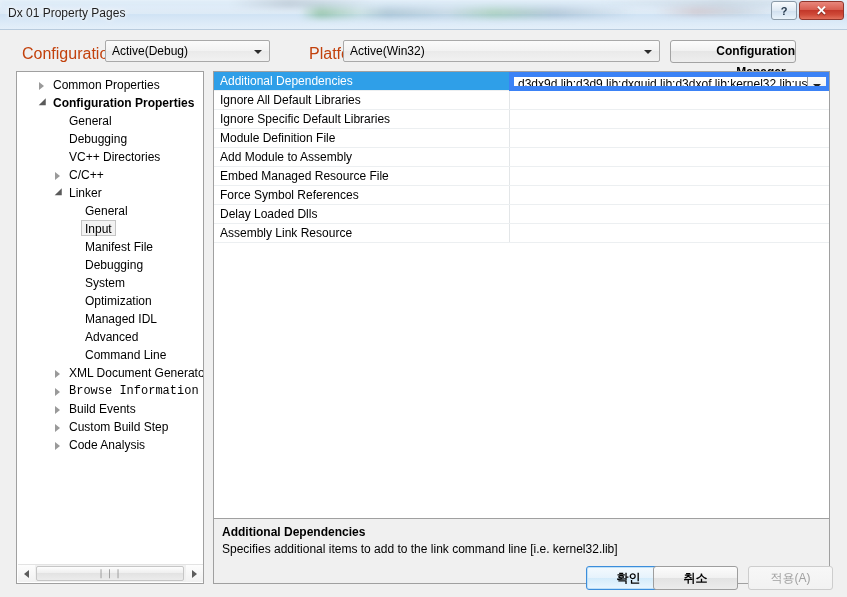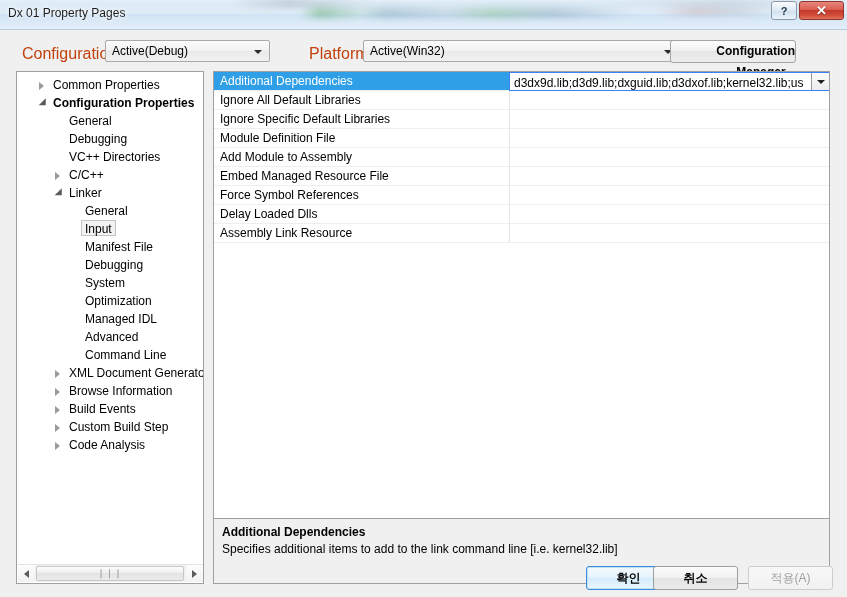--- a/index.html
+++ b/index.html
@@ -135,21 +135,21 @@
   }
   .combo-arrow {
     position: absolute;
     right: 7px; top: 9px;
     width: 0; height: 0;
     border-left: 4px solid transparent;
     border-right: 4px solid transparent;
     border-top: 4px solid #2b2b2b;
   }
   #configuration-combo { left: 105px; width: 165px; }
-  #platform-combo { left: 363px; width: 317px; }
+  #platform-combo { left: 343px; width: 317px; }
 
   #config-manager-btn {
     position: absolute;
     left: 670px; top: 1px;
     width: 126px; height: 23px;
     background: linear-gradient(to bottom, #fcfcfc 0%, #f1f1f1 48%, #e6e6e6 49%, #eeeeee 100%);
     border: 1px solid #a3a3a3;
     border-radius: 3px;
     box-sizing: border-box;
     font-size: 12px;
@@ -323,24 +323,24 @@
     white-space: nowrap;
     overflow: hidden;
     cursor: default;
   }
   
   #value-editor {
     position: absolute;
     left: 295px; top: 0px;
     width: 322px; height: 19px;
     background: #fff;
-    border: 1px solid #3b82f6;
+    border: 5px solid #3b82f6;
     box-sizing: border-box;
     display: flex;
-    align-items: flex-end;
+    align-items: flex-start;
     overflow: hidden;
   }
   #value-editor-text {
     flex: 1;
     padding-left: 4px;
     font-size: 12px;
     white-space: nowrap;
     overflow: hidden;
     color: #000;
   }
@@ -505,21 +505,21 @@
         </div>
         <div class="tree-node">
           <span class="tree-label" style="left: 68px;">Command Line</span>
         </div>
         <div class="tree-node">
           <span class="tree-arrow collapsed" style="left: 38px;"></span>
           <span class="tree-label" style="left: 52px;">XML Document Generator</span>
         </div>
         <div class="tree-node">
           <span class="tree-arrow collapsed" style="left: 38px;"></span>
-          <span class="tree-label" style="left: 52px;">Browse Information</span>
+          <span class="tree-label" style="left: 52px; font-family: Liberation Mono, monospace;">Browse Information</span>
         </div>
         <div class="tree-node">
           <span class="tree-arrow collapsed" style="left: 38px;"></span>
           <span class="tree-label" style="left: 52px; text-align: center;">Build Events</span>
         </div>
         <div class="tree-node">
           <span class="tree-arrow collapsed" style="left: 38px;"></span>
           <span class="tree-label" style="left: 52px;">Custom Build Step</span>
         </div>
         <div class="tree-node">

